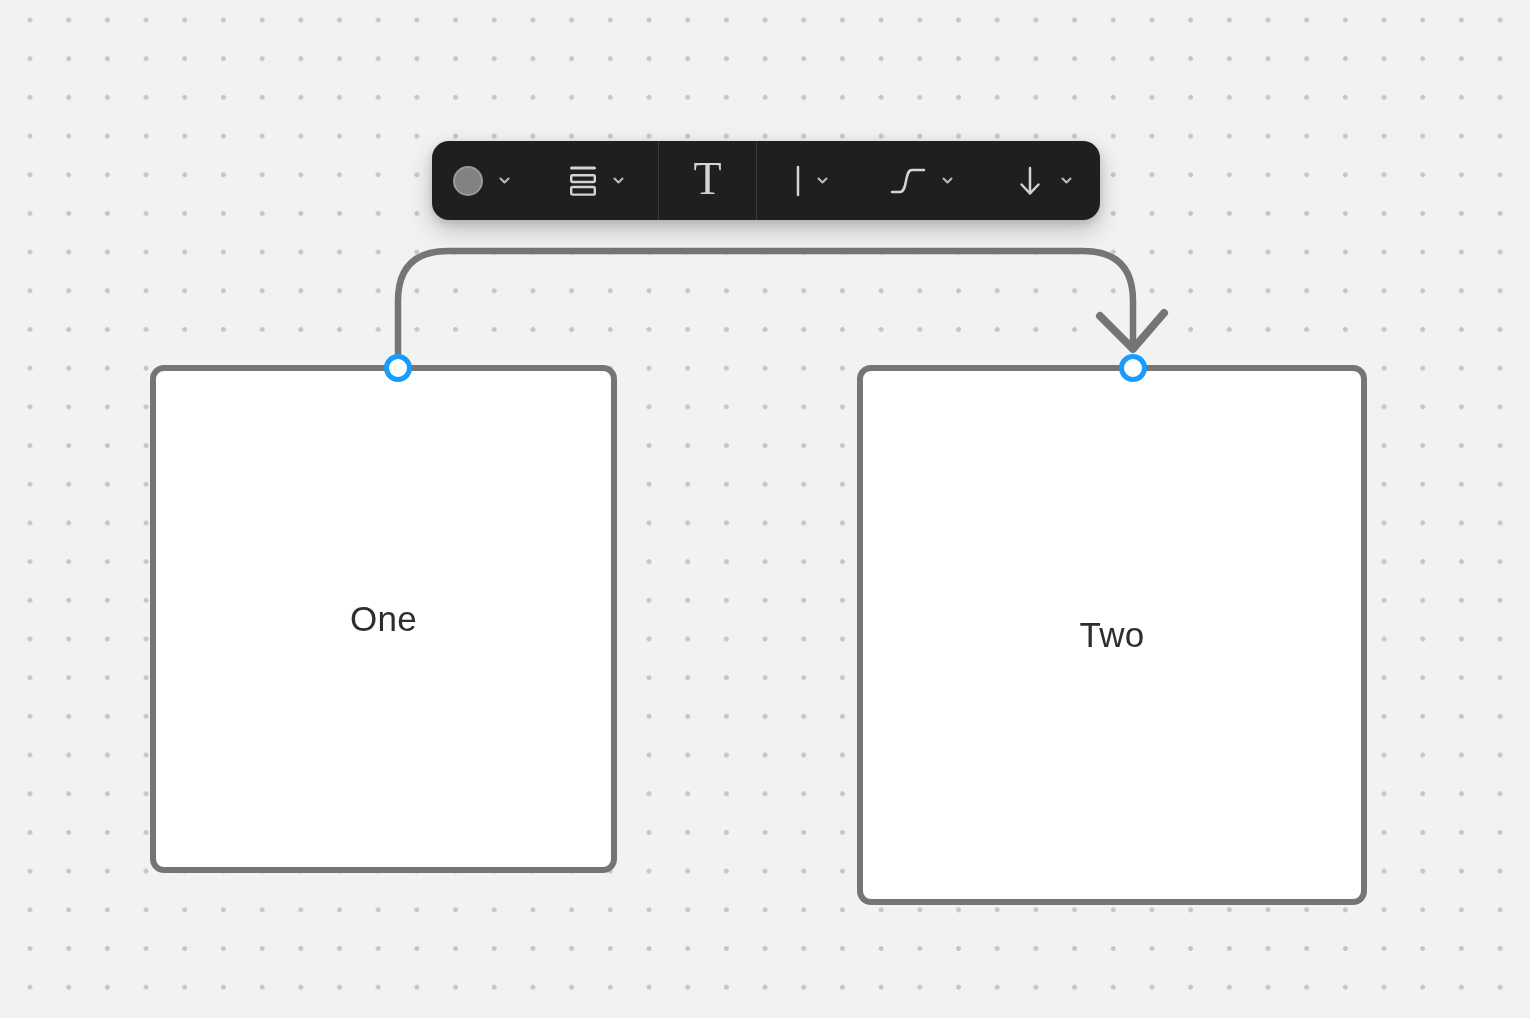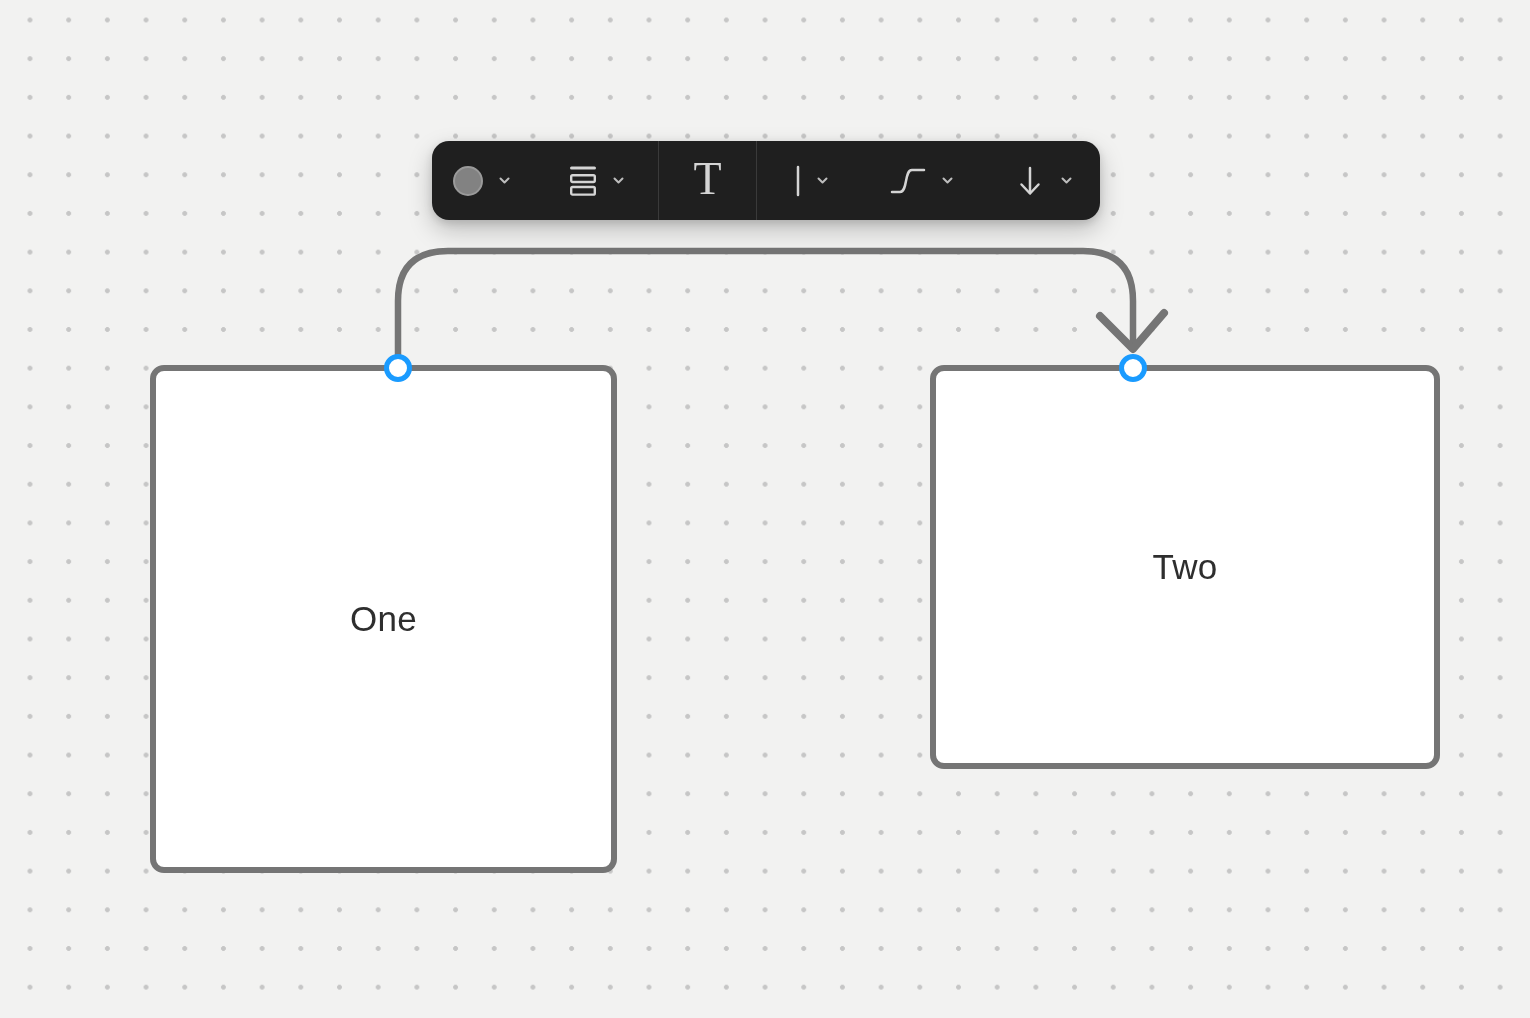--- a/index.html
+++ b/index.html
@@ -33,21 +33,21 @@
   
   .node {
     position:absolute;
     background:var(--node-fill);
     border:6px solid var(--stroke);
     border-radius:14px;
     display:flex; align-items:center; justify-content:center;
     z-index:2;
   }
   #node-one { left:150px; top:365px; width:467px; height:508px; }
-  #node-two { left:930px; top:365px; width:510px; height:404px; }
+  #node-two { left:857px; top:365px; width:510px; height:540px; }
   .node-label { font-size:35px; color:var(--node-text); letter-spacing:0.2px; }
 
   
   .connector-layer { position:absolute; inset:0; z-index:3; pointer-events:none; }
   .connector-stroke { stroke:var(--stroke); fill:none; }
   .connector-main { stroke-width:6.5px; stroke-linecap:round; }
   .connector-arrow { stroke-width:8px; stroke-linecap:round; stroke-linejoin:round; }
   .endpoint { fill:var(--node-fill); stroke:var(--selection-accent); stroke-width:5px; }
 
   

